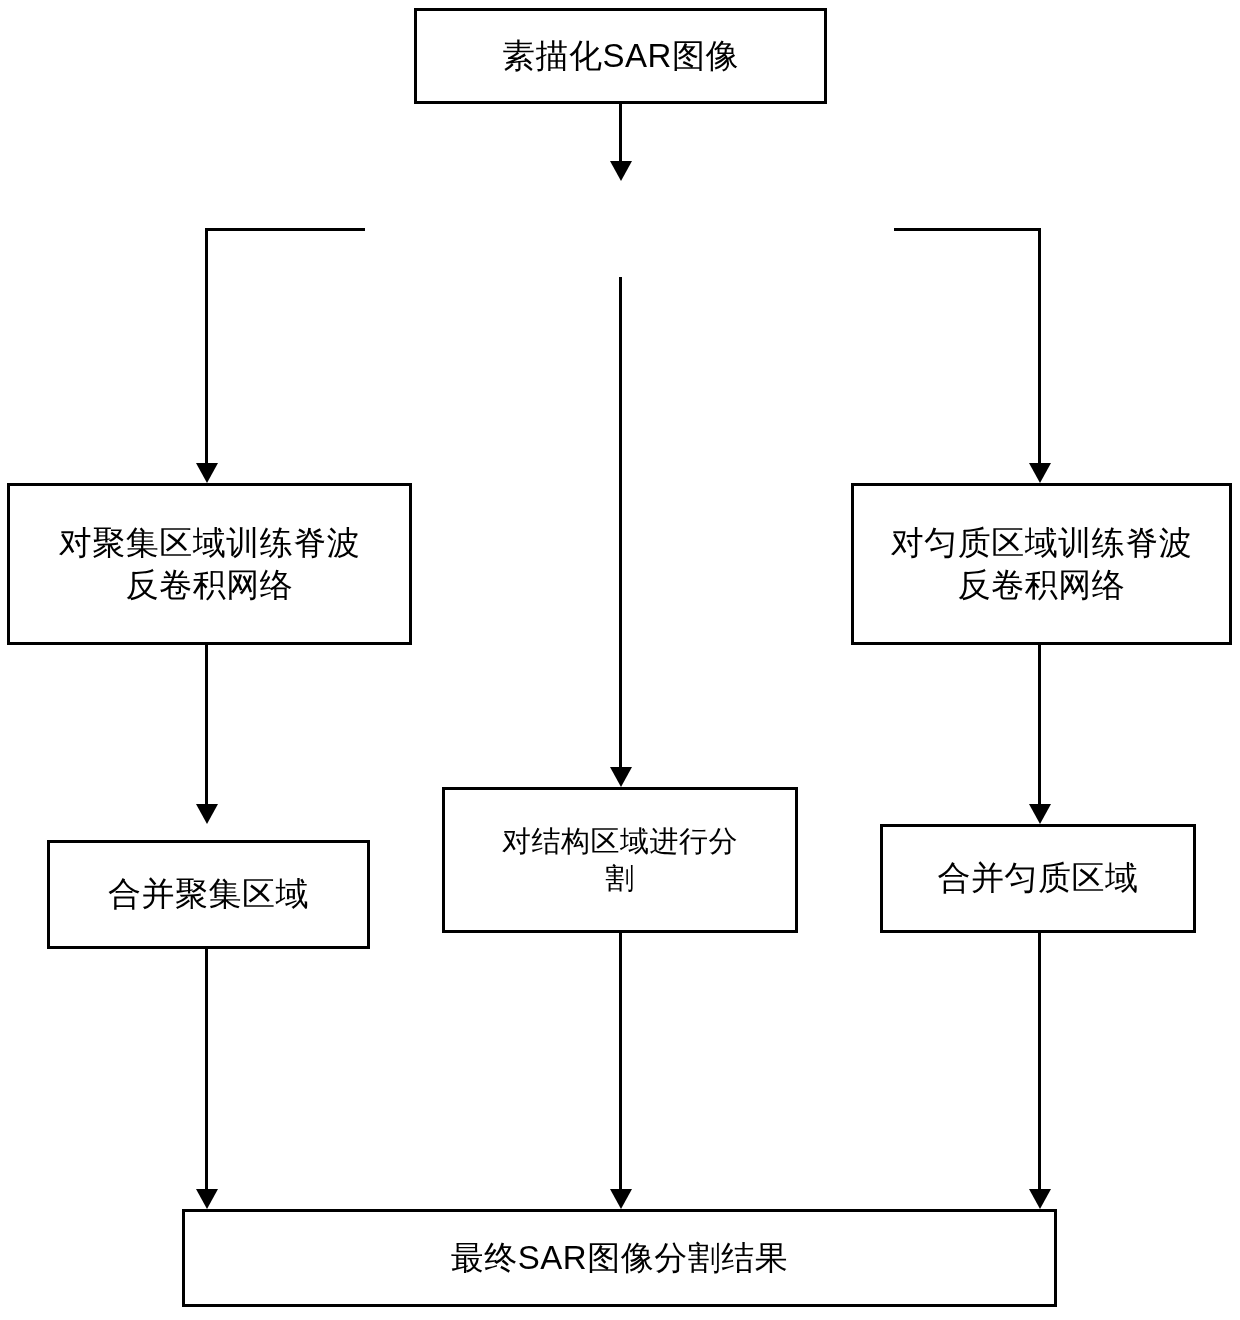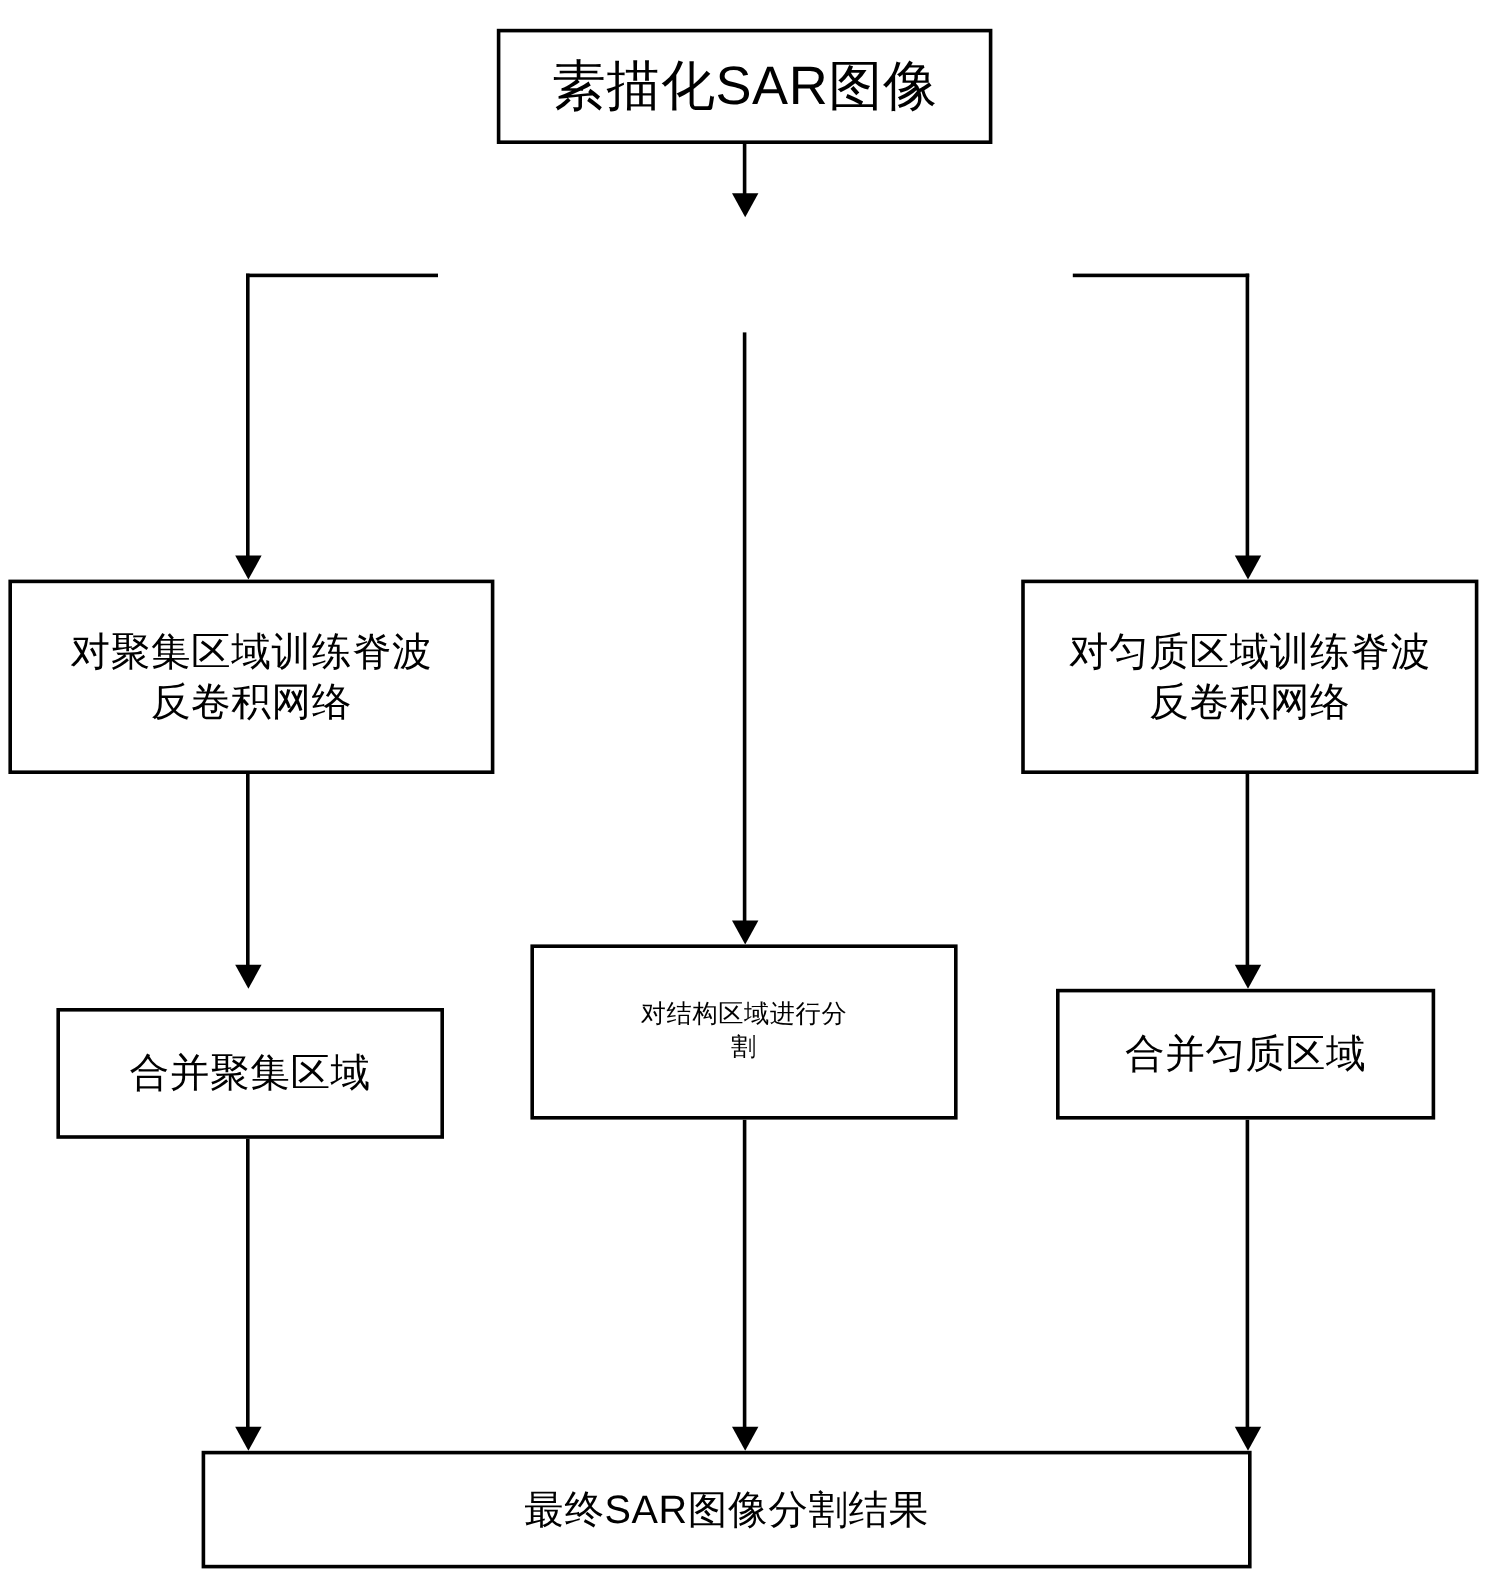--- a/index.html
+++ b/index.html
@@ -28,28 +28,28 @@
     line-height: 1.28;
     font-weight: 400;
     letter-spacing: 0.5px;
   }
   .node .label {
     display: block;
     padding: 0 8px;
     white-space: pre-line;
   }
   
-  #node-sketch-sar-image   { left: 414px; top: 24px;    width: 413px; height: 96px;  font-size: 45px; }
+  #node-sketch-sar-image   { left: 414px; top: 8px;    width: 413px; height: 96px;  font-size: 33px; }
   #node-extract-region     { left: 363px; top: 181px;  width: 533px; height: 96px;  font-size: 33px; }
   #node-train-cluster      { left: 7px;   top: 483px;  width: 405px; height: 162px; font-size: 33px; justify-content: center; }
   #node-train-homogeneous  { left: 851px; top: 483px;  width: 381px; height: 162px; font-size: 33px; }
   #node-merge-cluster      { left: 47px;  top: 824px;  width: 323px; height: 109px; font-size: 33px; margin-top: 16px; }
-  #node-segment-structure  { left: 442px; top: 787px;  width: 356px; height: 146px; font-size: 21px; }
+  #node-segment-structure  { left: 442px; top: 787px;  width: 356px; height: 146px; font-size: 29px; }
   #node-merge-homogeneous  { left: 880px; top: 824px;  width: 316px; height: 109px; font-size: 33px; }
-  #node-final-result       { left: 168px; top: 1209px; width: 875px; height: 98px;  font-size: 33px; }
+  #node-final-result       { left: 182px; top: 1209px; width: 875px; height: 98px;  font-size: 33px; }
 
   
   .edge-v, .edge-h {
     position: absolute;
     background: #000000;
   }
   .edge-v { width: 3px; }
   .edge-h { height: 3px; }
   .arrow-down {
     position: absolute;

